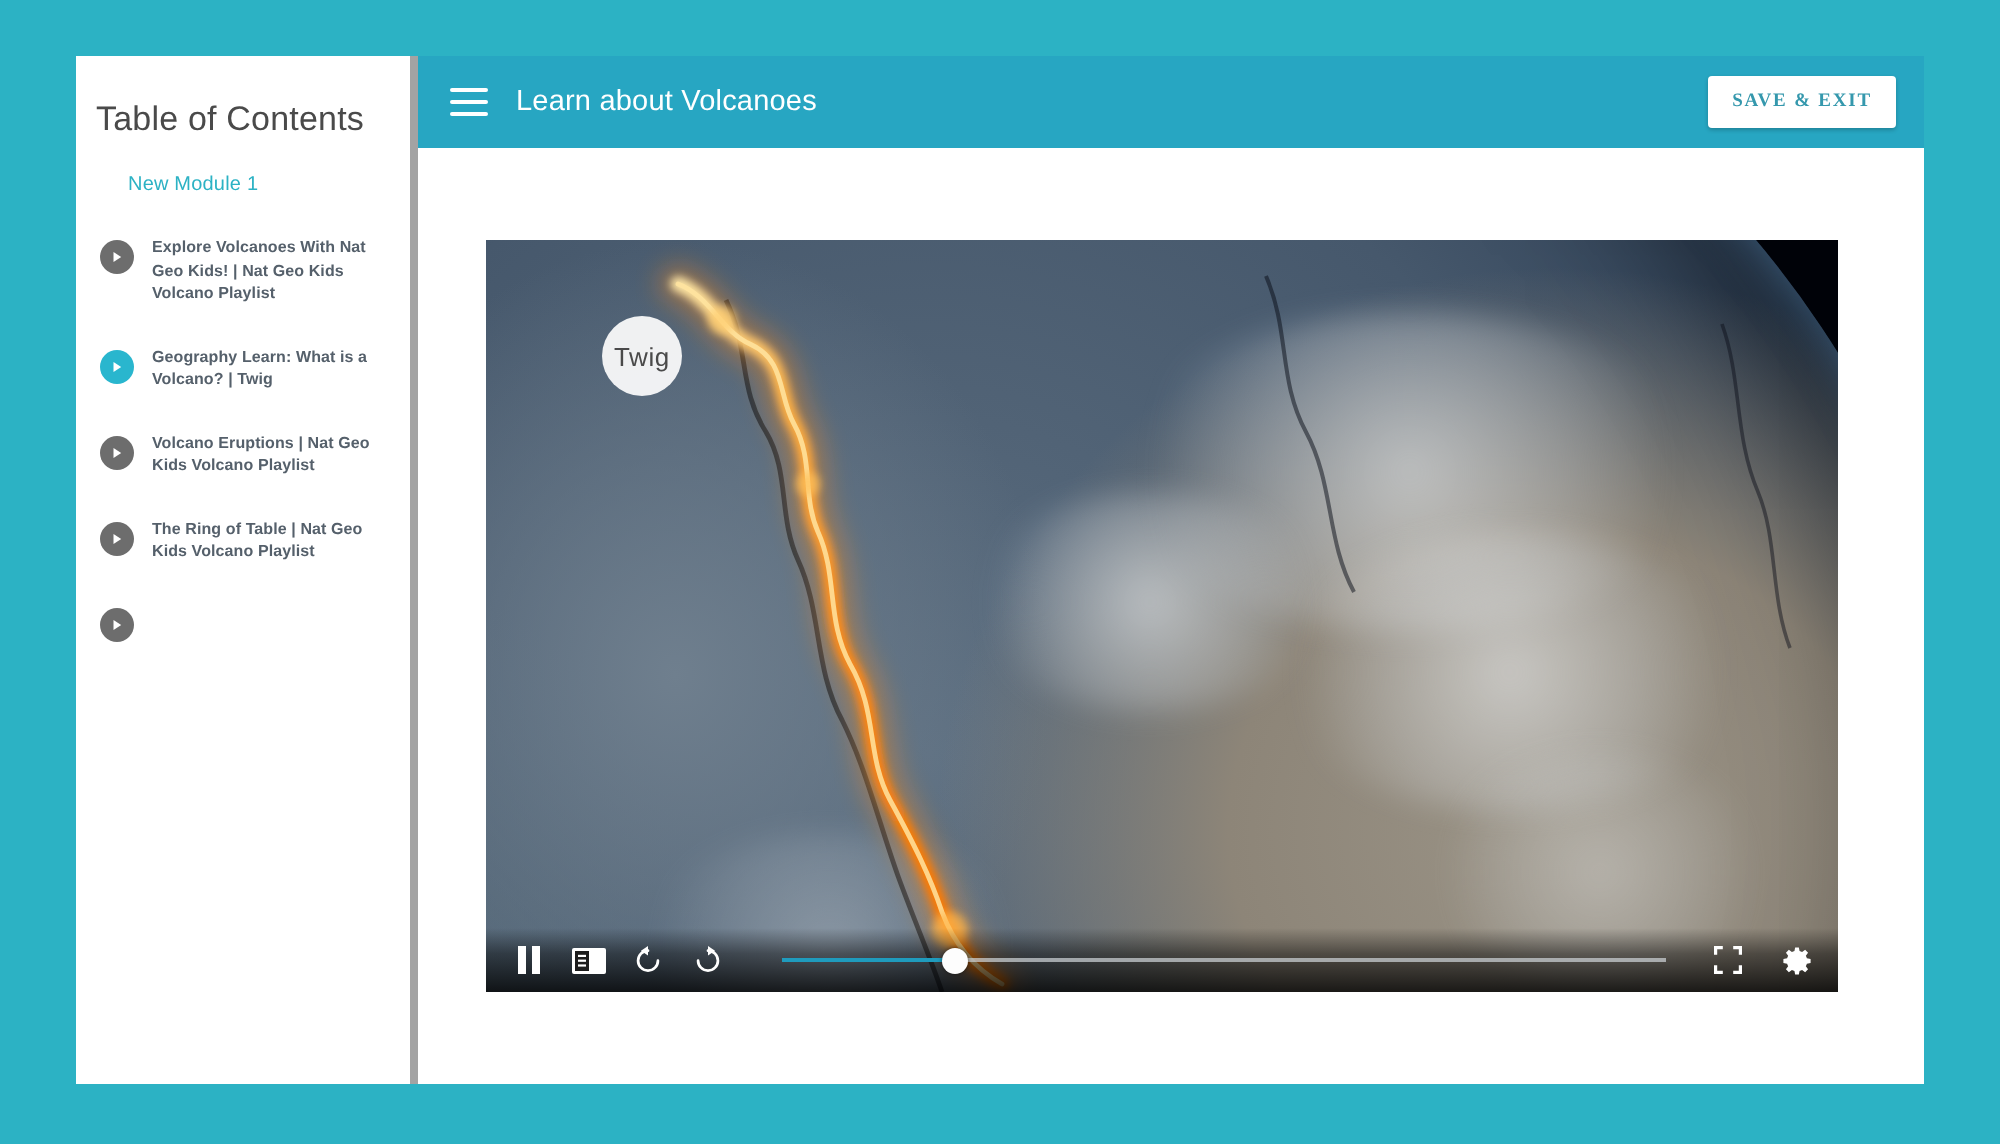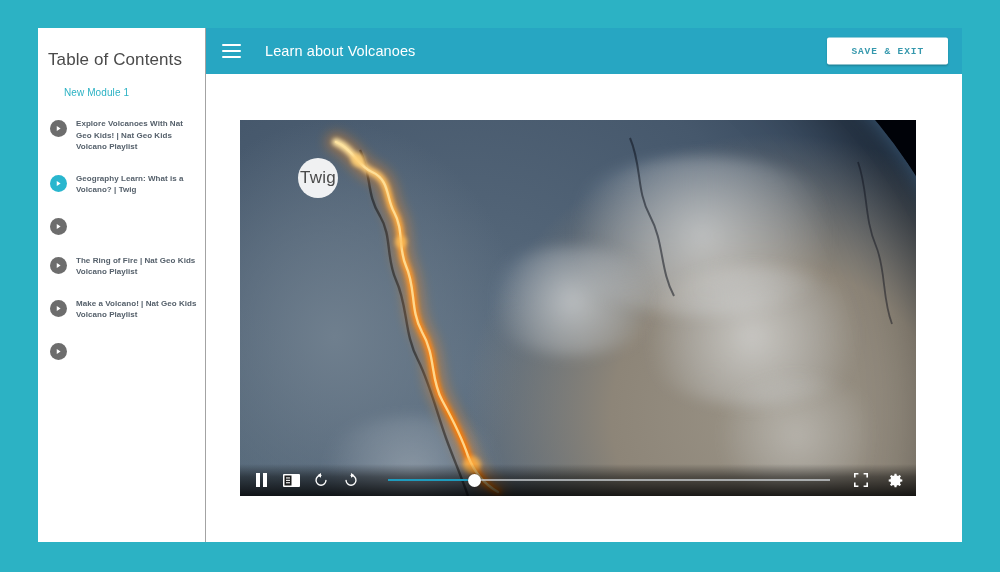--- a/index.html
+++ b/index.html
@@ -32,21 +32,21 @@
     background: #ffffff;
     display: flex;
     overflow: hidden;
   }
 
   
   .sidebar {
     width: 167px;
     min-width: 167px;
     background: #ffffff;
-    border-right: 1px solid #a3a3a3;
+    border-right: 4px solid #a3a3a3;
     padding: 0;
     position: relative;
   }
   .toc-title {
     font-size: 17px;
     color: #4a4a4a;
     font-weight: 400;
     padding: 22px 0 0 10px;
     letter-spacing: .1px;
   }
@@ -121,42 +121,42 @@
     cursor: pointer;
   }
   .hamburger span {
     display: block;
     height: 2px;
     width: 100%;
     background: #ffffff;
     border-radius: 1px;
   }
   .header-title {
-    margin-left: 24px;
+    margin-left: 14px;
     color: #ffffff;
     font-size: 14.5px;
     font-weight: 400;
     letter-spacing: .1px;
   }
   .save-exit {
     position: absolute;
     right: 14px;
     top: 50%;
     transform: translateY(-50%);
     background: #ffffff;
     color: #3598ad;
     border: none;
     border-radius: 2px;
     font-size: 9.5px;
     font-weight: bold;
     letter-spacing: .9px;
-    padding: 8px 24px;
+    padding: 8px 12px;
     box-shadow: 0 1px 2px rgba(0,0,0,.22);
     cursor: pointer;
-    font-family: Liberation Mono, monospace;
+    font-family: Liberation Serif, serif;
   }
 
   
   .stage {
     flex: 1;
     position: relative;
     background: #ffffff;
   }
   .video-wrap {
     position: absolute;
@@ -239,21 +239,21 @@
     left: 58px;
     top: 38px;
     width: 40px;
     height: 40px;
     border-radius: 50%;
     background: rgba(252,252,252,.93);
     display: flex;
     align-items: center;
     justify-content: center;
     color: #4a4a4a;
-    font-size: 17px;
+    font-size: 13px;
     letter-spacing: .3px;
     font-family: "Liberation Sans", sans-serif;
   }
 
   
   .controls {
     position: absolute;
     left: 0;
     bottom: 0;
     width: 100%;
@@ -351,39 +351,32 @@
           </span>
           <span class="toc-text">Geography Learn: What is a Volcano? | Twig</span>
         </li>
 
         <li class="toc-item">
           <span class="play-badge">
             <svg width="7" height="7" viewBox="0 0 10 10">
                 <polygon points="2.5,1.5 8,5 2.5,8.5" fill="#ffffff"></polygon>
               </svg>
           </span>
+          <span class="toc-text">Volcano Eruptions | Nat Geo Kids Volcano Playlist</span>
         </li>
 
         <li class="toc-item">
           <span class="play-badge">
             <svg width="7" height="7" viewBox="0 0 10 10">
                 <polygon points="2.5,1.5 8,5 2.5,8.5" fill="#ffffff"></polygon>
               </svg>
           </span>
-          <span class="toc-text">The Ring of Fire | Nat Geo Kids Volcano Playlist</span>
+          <span class="toc-text">The Ring of Table | Nat Geo Kids Volcano Playlist</span>
         </li>
 
-        <li class="toc-item">
-          <span class="play-badge">
-            <svg width="7" height="7" viewBox="0 0 10 10">
-                <polygon points="2.5,1.5 8,5 2.5,8.5" fill="#ffffff"></polygon>
-              </svg>
-          </span>
-          <span class="toc-text">Make a Volcano! | Nat Geo Kids Volcano Playlist</span>
-        </li>
 
         <li class="toc-item">
           <span class="play-badge">
             <svg width="7" height="7" viewBox="0 0 10 10">
                 <polygon points="2.5,1.5 8,5 2.5,8.5" fill="#ffffff"></polygon>
               </svg>
           </span>
         </li>
 
       </ul>

